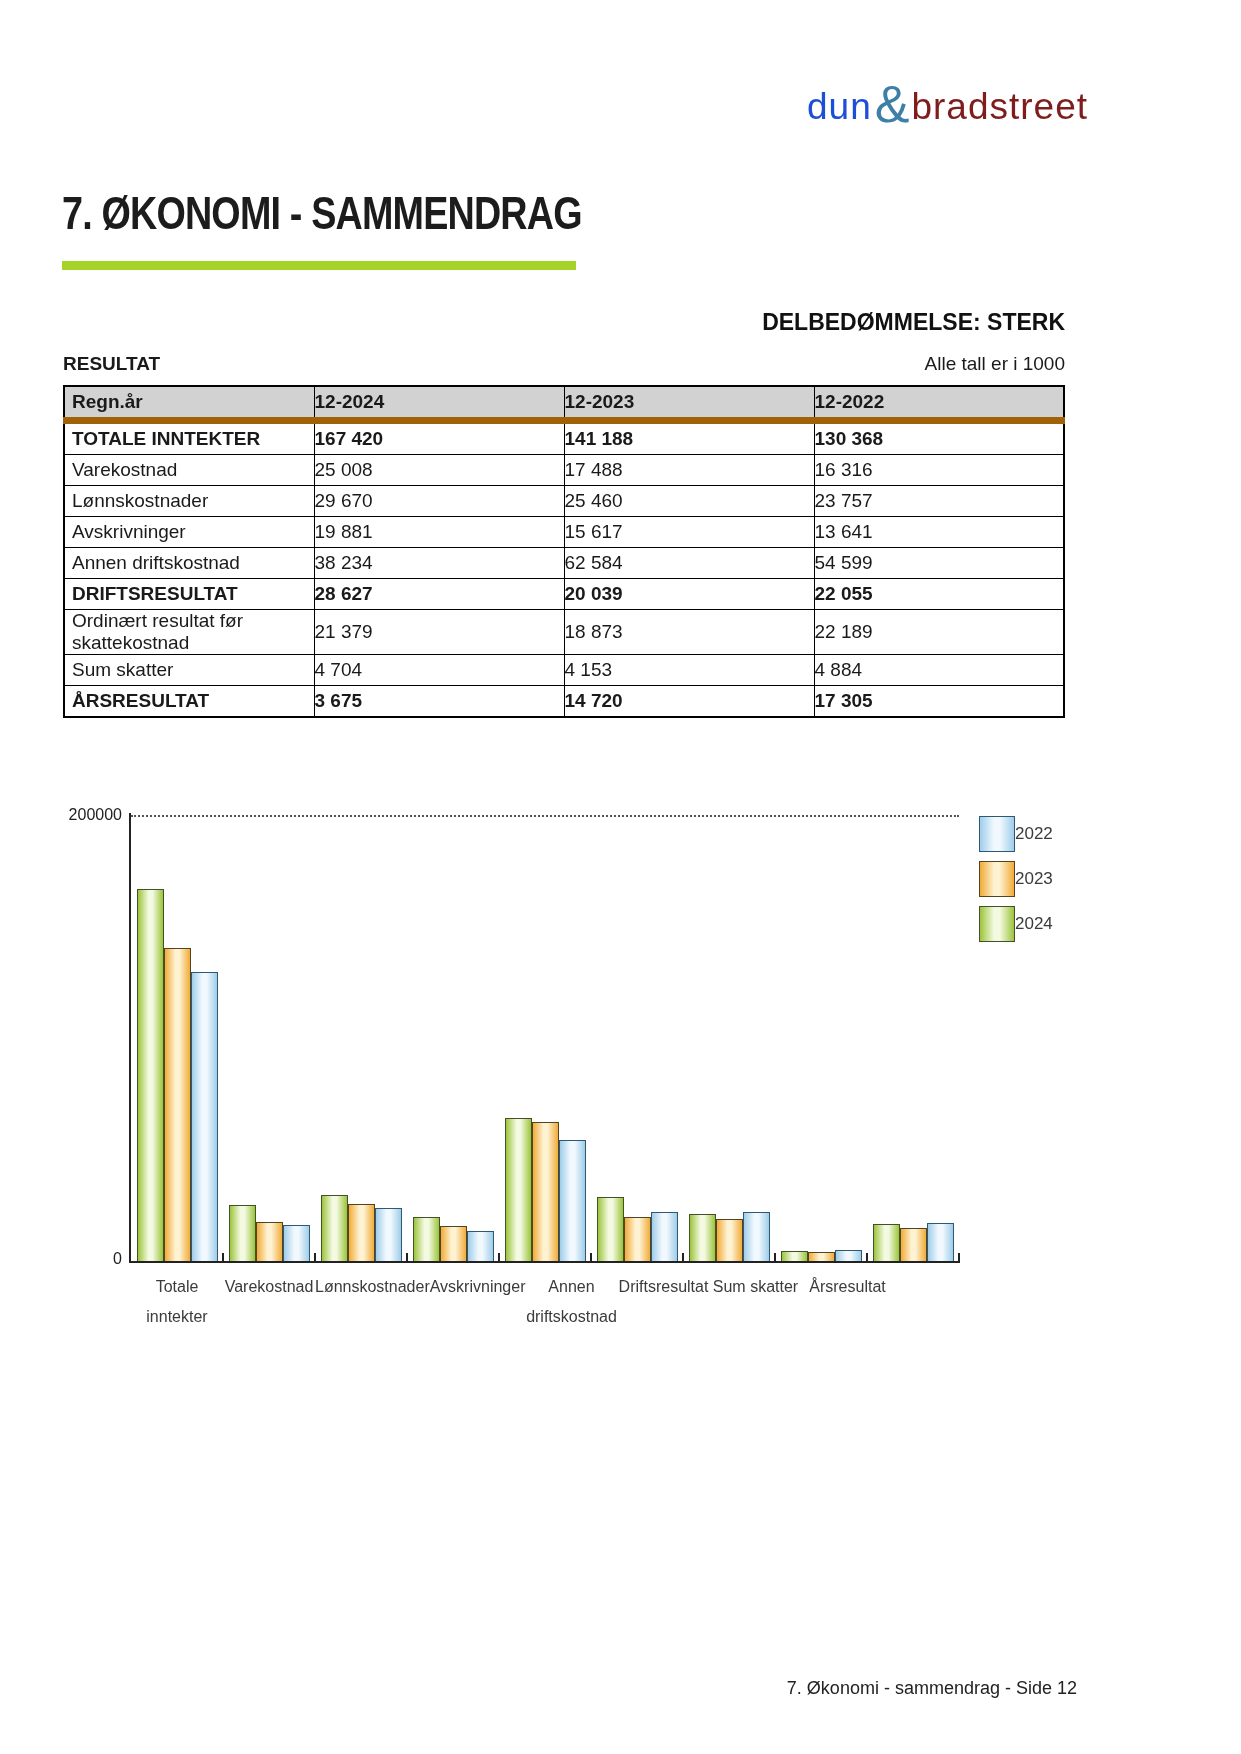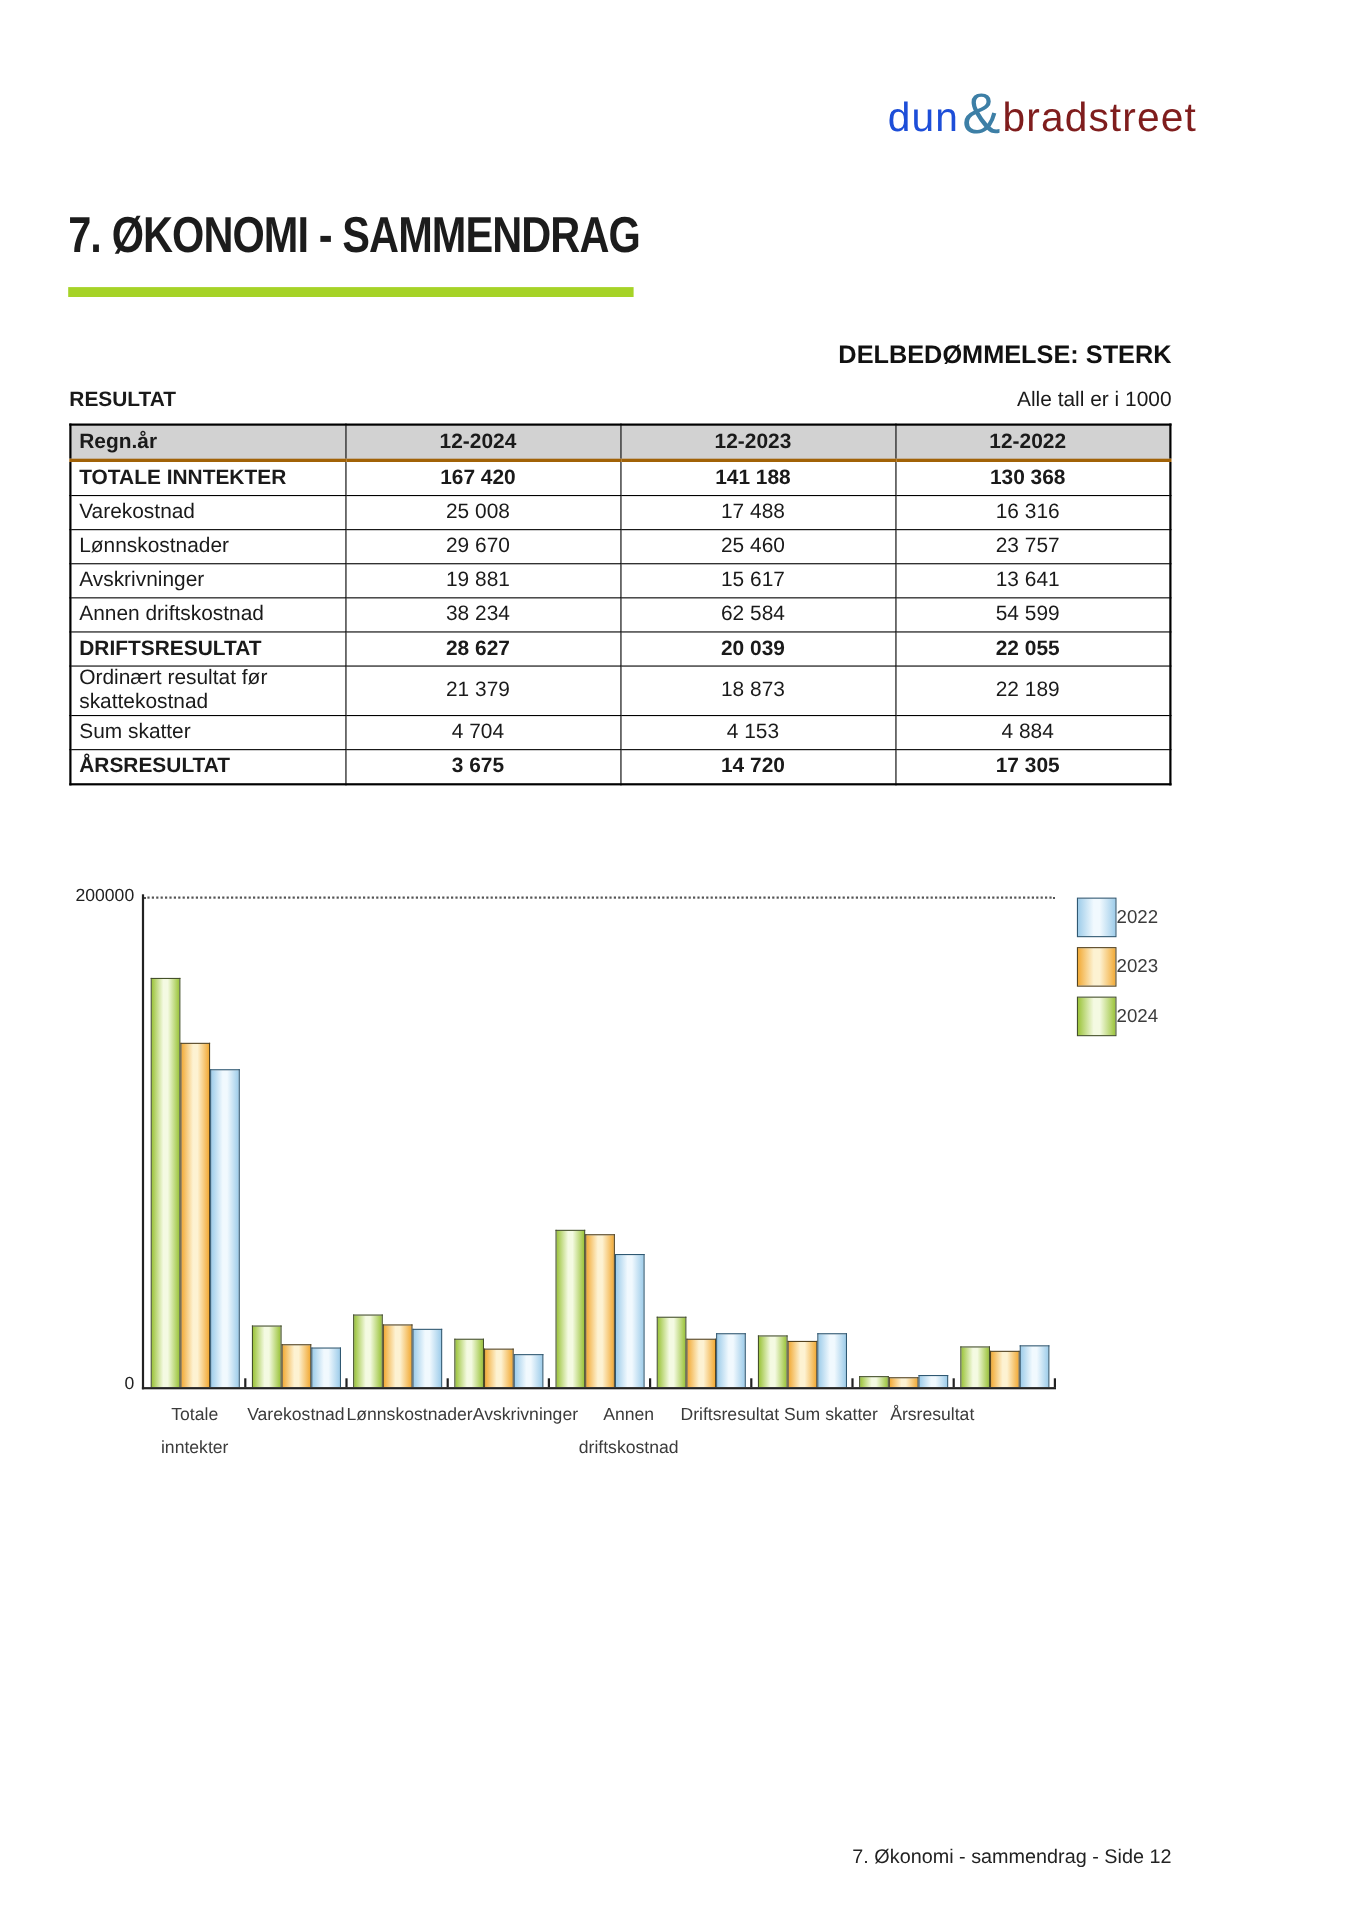--- a/index.html
+++ b/index.html
@@ -25,23 +25,23 @@
   .assessment{position:absolute;left:400px;right:176px;top:309px;text-align:right;
     font-size:23px;font-weight:700;color:#111;}
   .section-label{position:absolute;left:63px;top:353px;font-size:19px;font-weight:700;}
   .units-note{position:absolute;left:700px;right:176px;top:353px;text-align:right;font-size:19px;}
 
   
   table.results{position:absolute;left:63px;top:385px;width:1002px;border-collapse:collapse;
     border:2px solid #000;table-layout:fixed;}
   table.results td, table.results th{
     border:1px solid #000;height:30px;font-size:19px;padding:0;vertical-align:middle;}
-  table.results thead th{background:#d2d2d2;font-weight:700;border-bottom:3px solid #a16207;}
+  table.results thead th{background:#d2d2d2;font-weight:700;border-bottom:7px solid #a16207;}
   .label-cell{text-align:left;padding-left:7px !important;}
-  .num-cell{text-align:center;padding-right:9px !important;}
+  .num-cell{text-align:left;padding-right:9px !important;}
   tr.bold-row td{font-weight:700;}
 
   
   .ytick{position:absolute;left:44px;width:78px;text-align:right;font-size:16px;color:#222;}
   .ytick-top{top:806px;}
   .ytick-bottom{top:1250px;}
   .gridline{position:absolute;left:131px;top:815px;width:828px;height:0;border-top:2px dotted #555;}
   .yaxis{position:absolute;left:129px;top:813px;width:2px;height:450px;background:#222;}
   .xaxis{position:absolute;left:129px;top:1261px;width:831px;height:2px;background:#222;}
   .plot{position:absolute;left:131px;top:817px;width:828px;height:444px;display:flex;align-items:flex-end;}
@@ -51,21 +51,21 @@
   .cats{position:absolute;left:131px;top:1272px;width:828px;display:flex;}
   .cat{flex:0 0 92px;display:flex;justify-content:center;}
   .cat span{white-space:pre-line;text-align:center;font-size:16px;line-height:30px;color:#3b3b3b;width:max-content;}
 
   
   .legend{position:absolute;left:979px;top:816px;}
   .legend-entry{display:flex;align-items:center;margin-bottom:9px;}
   .swatch{width:36px;height:36px;border:1px solid #3c3c3c;box-sizing:border-box;}
   .legend-label{font-size:17px;color:#3b3b3b;}
 
-  .footer{position:absolute;left:500px;right:176px;top:1678px;text-align:right;font-size:18px;color:#222;}
+  .footer{position:absolute;left:500px;right:164px;top:1678px;text-align:right;font-size:18px;color:#222;}
 </style>
 </head>
 <body>
 
 <div class="logo">
   <span class="logo-dun">dun</span>
   <span class="logo-amp">&amp;</span>
   <span class="logo-brad">bradstreet</span>
 </div>
 

